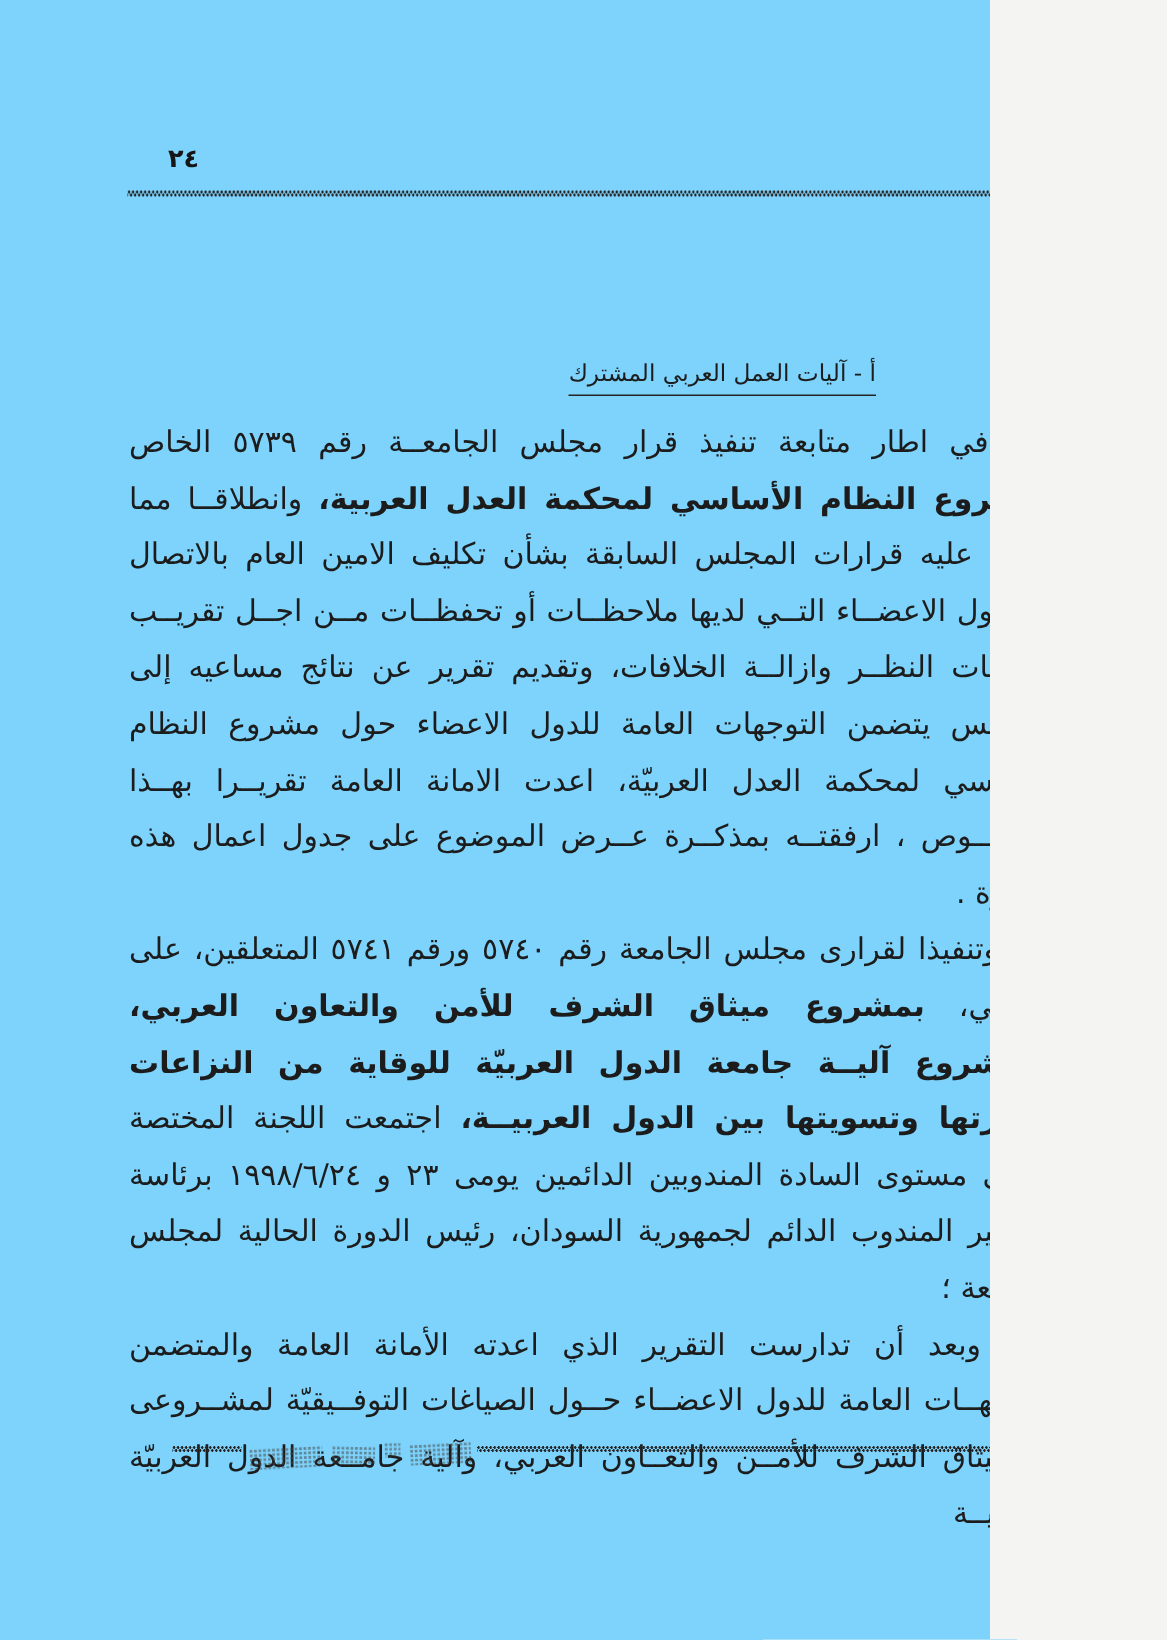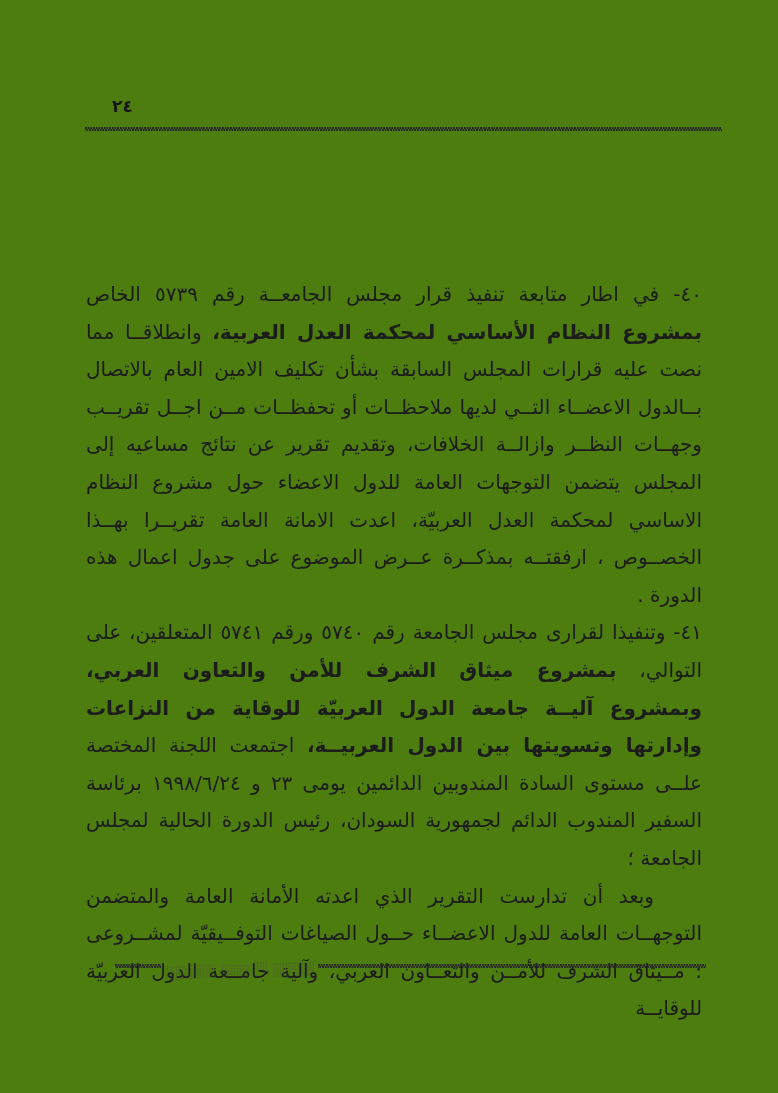--- a/index.html
+++ b/index.html
@@ -2,22 +2,22 @@
 <html lang="ar"><head>
 <meta charset="utf-8">
 <style>
   html, body { margin:0; padding:0; }
   body {
     width:778px; height:1093px;
     background:#f4f4f2;
     font-family:"DejaVu Sans", sans-serif;
   }
   .page {
-    position:relative; width:778px; height:1093px;
-    background:#4d7c0f; color:#1b1b1b; overflow:hidden;
+    position:relative; width:660px; height:1093px;
+    background:#7dd3fc; color:#1b1b1b; overflow:hidden;
   }
 
   
   .page-number {
     position:absolute; top:96px; left:112px;
     font-size:17px; font-weight:700; letter-spacing:2px; color:#161616;
   }
   .dotted {
     height:4px;
     background:
@@ -75,20 +75,21 @@
 </head>
 <body>
 
 <div class="page">
 
   <div class="page-number">٢٤</div>
 
   <div class="dotted top-rule"></div>
 
 
+  <h2 class="subheading"><span class="u2">أ - آليات العمل العربي المشترك</span></h2>
 
   <div class="body-text">
 
     <p class="para"><span>٤٠- في اطار متابعة تنفيذ قرار مجلس الجامعــة رقم ٥٧٣٩ الخاص </span><b>بمشروع النظام الأساسي لمحكمة العدل العربية،</b><span> وانطلاقــا مما نصت عليه قرارات المجلس السابقة بشأن تكليف الامين العام بالاتصال بــالدول الاعضــاء التــي لديها ملاحظــات أو تحفظــات مــن اجــل تقريــب وجهــات النظــر وازالــة الخلافات، وتقديم تقرير عن نتائج مساعيه إلى المجلس يتضمن التوجهات العامة للدول الاعضاء حول مشروع النظام الاساسي لمحكمة العدل العربيّة، اعدت الامانة العامة تقريــرا بهــذا الخصــوص ، ارفقتــه بمذكــرة عــرض الموضوع على جدول اعمال هذه الدورة .</span></p>
 
     <p class="para"><span>٤١- وتنفيذا لقرارى مجلس الجامعة رقم ٥٧٤٠ ورقم ٥٧٤١ المتعلقين، على التوالي، </span><b>بمشروع ميثاق الشرف للأمن والتعاون العربي، وبمشروع آليــة جامعة الدول العربيّة للوقاية من النزاعات وإدارتها وتسويتها بين الدول العربيــة،</b><span> اجتمعت اللجنة المختصة علــى مستوى السادة المندوبين الدائمين يومى ٢٣ و ١٩٩٨/٦/٢٤ برئاسة السفير المندوب الدائم لجمهورية السودان، رئيس الدورة الحالية لمجلس الجامعة ؛</span></p>
 
     <p class="para para-closing">وبعد أن تدارست التقرير الذي اعدته الأمانة العامة والمتضمن التوجهــات العامة للدول الاعضــاء حــول الصياغات التوفــيقيّة لمشــروعى : مــيثاق الشرف للأمــن والتعــاون العربي، وآلية جامــعة الدول العربيّة للوقايــة</p>
 
   </div>

